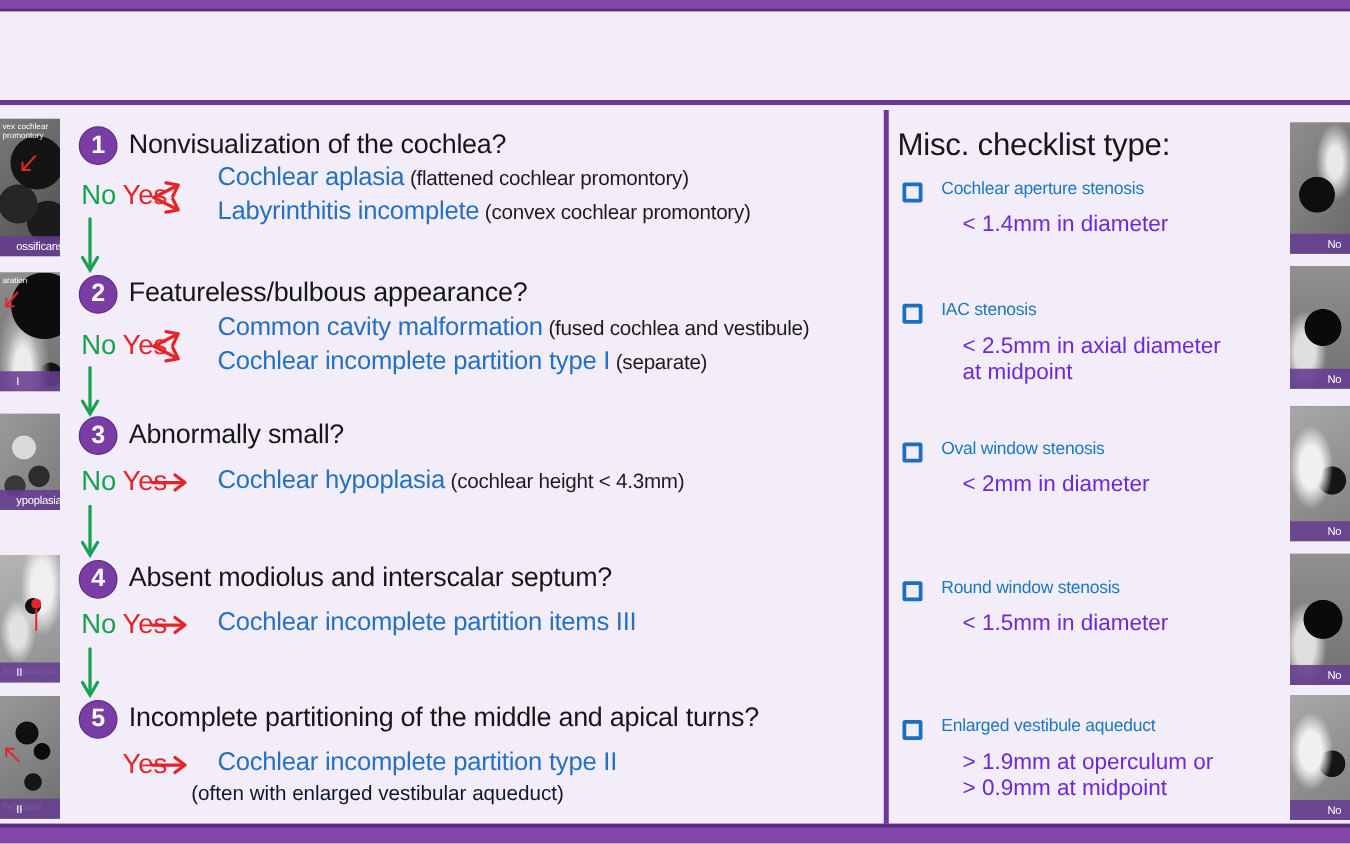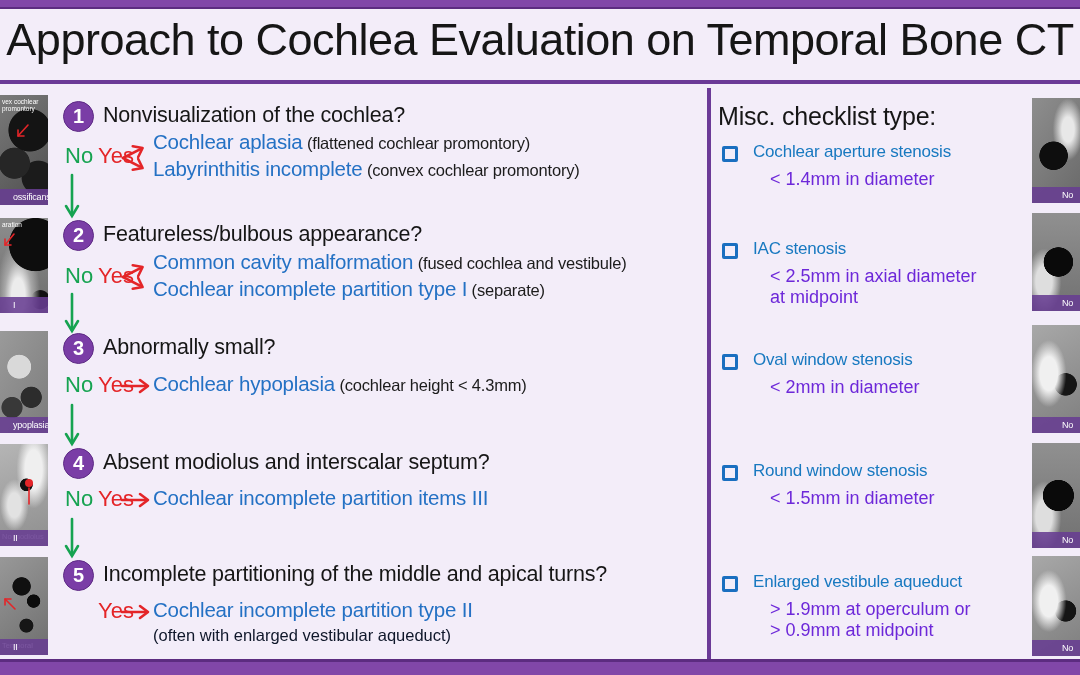--- a/index.html
+++ b/index.html
@@ -18,31 +18,31 @@
     font-size:45px; font-weight:500; color:#161616; white-space:nowrap; letter-spacing:-0.5px; }
 
   
   .step-circle { position:absolute; left:63px; width:31px; height:31px; border-radius:50%;
     background:#7a3da6; border:1px solid #5e2b85; color:#fff; font-size:20px; font-weight:bold;
     display:flex; align-items:center; justify-content:center; }
   .q { position:absolute; left:103px; font-size:21.5px; color:#161616; white-space:nowrap; letter-spacing:-0.2px; }
   .no-label { position:absolute; left:65px; font-size:22px; font-weight:500; color:#16a351; }
   .yes-label { position:absolute; left:98px; font-size:22px; font-weight:500; color:#e42528; }
   .ans { position:absolute; left:153px; white-space:nowrap; }
-  .term { color:#2471c4; font-size:20.5px; letter-spacing:-0.2px; }
+  .term { color:#2471c4; font-size:20.5px; letter-spacing:-0.2px;margin-left:21px; }
   .note { color:#1c1c1c; font-size:16.5px; letter-spacing:-0.2px; }
   .footnote { position:absolute; left:153px; font-size:16.5px; color:#0f172a; white-space:nowrap; }
   svg.flow-icon { position:absolute; overflow:visible; }
   .green-stroke { stroke:#16a351; stroke-width:2.6; fill:none; stroke-linecap:round; }
   .red-stroke { stroke:#e42528; stroke-width:2.6; fill:none; stroke-linecap:round; stroke-linejoin:round; }
 
   
   .chk-title { position:absolute; left:718px; top:102px; font-size:25px; color:#161616; letter-spacing:-0.2px; }
   .chk-box { position:absolute; left:722px; width:16px; height:16px; border:3px solid #1a6fc0; border-radius:2px; }
-  .chk-label { position:absolute; left:753px; font-size:17px; color:#1879c0; white-space:nowrap; letter-spacing:-0.2px; }
+  .chk-label { position:absolute; left:753px; font-size:14px; color:#1879c0; white-space:nowrap; letter-spacing:-0.2px; }
   .chk-detail { position:absolute; left:770px; font-size:18px; color:#6d28d9; white-space:nowrap; }
 
   
   .ct { position:absolute; width:48px; overflow:hidden; background:#6f6f6f; }
   .ct .img { position:absolute; inset:0; }
   .ct .cap { position:absolute; left:0; right:0; bottom:0; height:16px; background:rgba(104,62,146,.88);
     color:#fff; font-size:9px; line-height:16px; white-space:nowrap; padding-left:13px; letter-spacing:-0.2px; }
   .ct .cap.right-cap { padding-left:30px; }
   .ct .ovl { position:absolute; top:3px; left:2px; width:44px; color:#fff; font-size:6.5px; line-height:1.15; }
   .ct .ovl.low { top:auto; bottom:4px; font-size:7.5px; }
@@ -86,21 +86,20 @@
     radial-gradient(ellipse at 35% 45%, #f0f0f0 0 20%, transparent 40%),
     radial-gradient(circle at 70% 55%, #151515 0 16%, transparent 17%),
     linear-gradient(150deg,#a8a8a8,#7e7e7e); }
 </style>
 </head>
 <body>
 
 <div class="stage">
 
   <div class="strip-top"></div>
-  <h1 class="slide-title">Approach to Cochlea Evaluation on Temporal Bone CT</h1>
   <div class="title-underline"></div>
   <div class="v-divider"></div>
   <div class="strip-bottom"></div>
 
   <section>
 
     <div class="step-circle" style="top:101px">1</div>
     <div class="q" style="top:103px">Nonvisualization of the cochlea?</div>
     <div class="no-label" style="top:143px">No</div>
     <div class="yes-label" style="top:143px">Yes</div>
@@ -238,21 +237,21 @@
     </div>
     <div class="ct" style="left:0; top:218px; height:95px">
       <div class="img tex-b"></div>
       <div class="ovl">aration</div>
       <svg class="mark" style="left:2px; top:14px" width="16" height="18">
         <path class="red-stroke" style="stroke-width:1.6" d="M12 2 L3 13"></path>
           <path class="red-stroke" style="stroke-width:1.6" d="M3 7 L3 13 L9 13"></path>
       </svg>
       <div class="cap">I</div>
     </div>
-    <div class="ct" style="left:0; top:331px; height:102px">
+    <div class="ct" style="left:0; top:331px; height:77px">
       <div class="img tex-c"></div>
       <div class="cap">ypoplasia</div>
     </div>
     <div class="ct" style="left:0; top:444px; height:102px">
       <div class="img tex-d"></div>
       <svg class="mark" style="left:22px; top:34px" width="14" height="28">
         <circle cx="7" cy="5" r="4" fill="#e42528"></circle>
           <path class="red-stroke" style="stroke-width:1.6" d="M7 10 V26"></path>
       </svg>
       <div class="ovl low">No modiolus</div>

